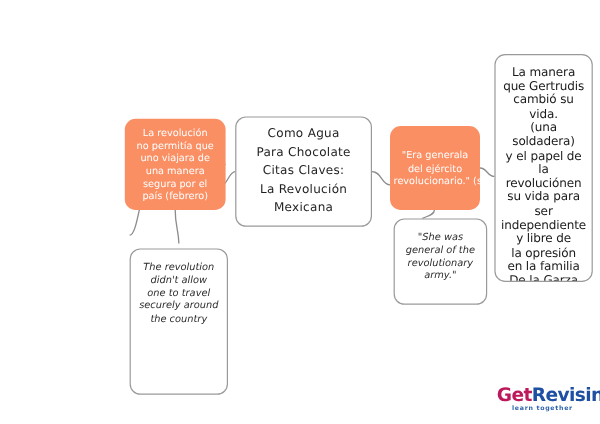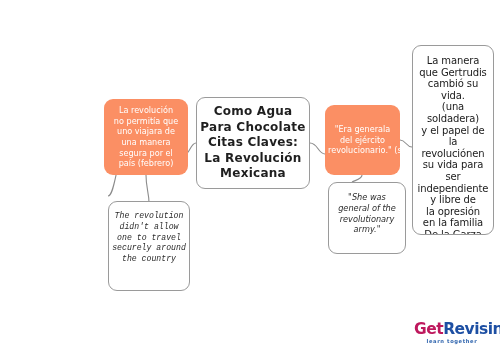--- a/index.html
+++ b/index.html
@@ -59,22 +59,22 @@
   .topic .txt {
     font-weight: normal;
     font-size: 10px;
     line-height: 11.6px;
     color: #1a1a1a;
     letter-spacing: -0.1px;
   }
 
   
   .root .txt {
-    font-weight: bold;
-    font-size: 12px;
+    font-weight: normal;
+    font-size: 10px;
     line-height: 15.6px;
     color: #1f1f1f;
     letter-spacing: 0.25px;
   }
 
   
   .quote .txt {
     font-size: 8.1px;
     line-height: 10.6px;
     color: #ffffff;
@@ -89,21 +89,21 @@
     color: #2b2b2b;
   }
 
   
   .node.topalign { align-items: flex-start; }
   .node.topalign .txt { padding-top: 9px; }
 
   
   #node-influence  { left: 14px;  top: 70px;  width: 94px;  height: 218px; }
   #node-q1         { left: 104px; top: 99px;  width: 84px;  height: 76px; }
-  #node-t1         { left: 108px; top: 201px; width: 82px;  height: 90px; font-family: Liberation Mono, monospace; }
+  #node-t1         { left: 108px; top: 207px; width: 82px;  height: 122px; }
   #node-root       { left: 196px; top: 97px;  width: 114px; height: 92px; }
   #node-q2         { left: 325px; top: 105px; width: 75px;  height: 70px; }
   #node-t2         { left: 328px; top: 182px; width: 78px;  height: 72px; }
   #node-gertrudis  { left: 412px; top: 45px;  width: 82px;  height: 190px; }
 
   
   #logo {
     position: absolute;
     left: 414px;
     top: 322px;

